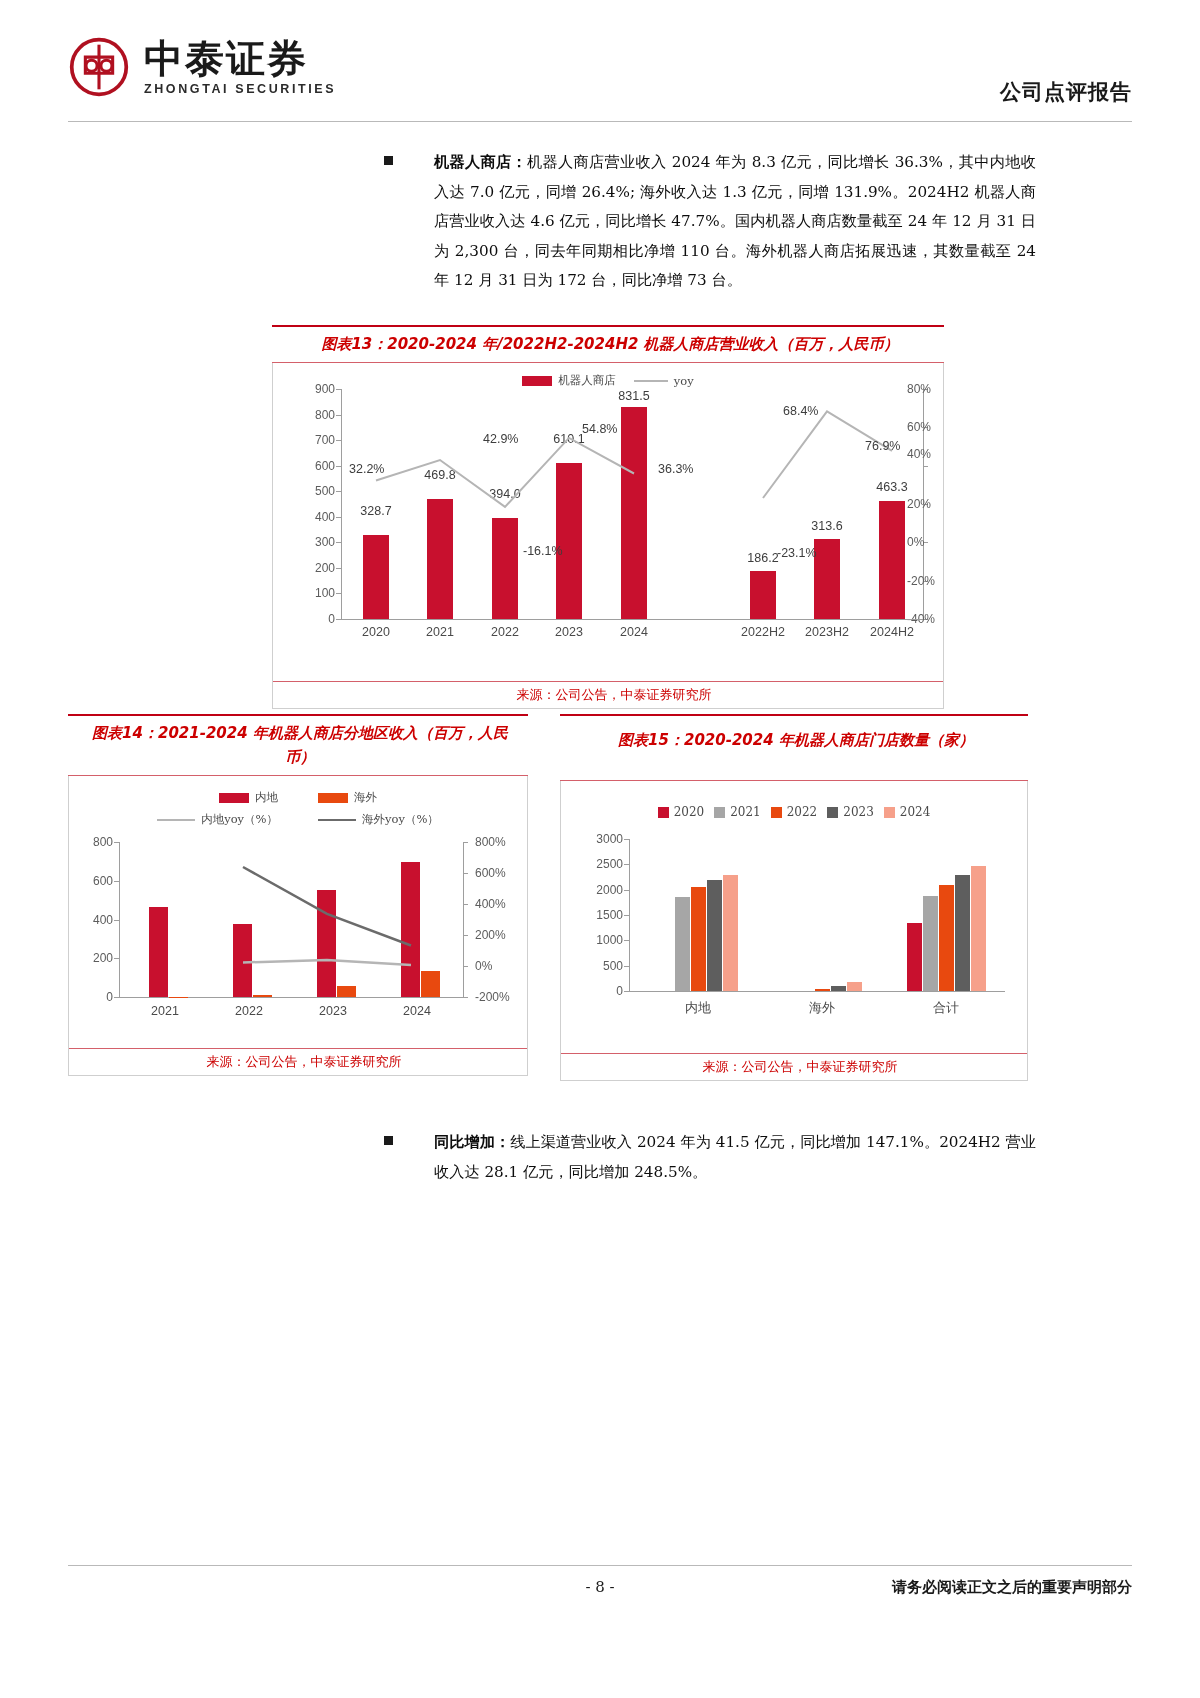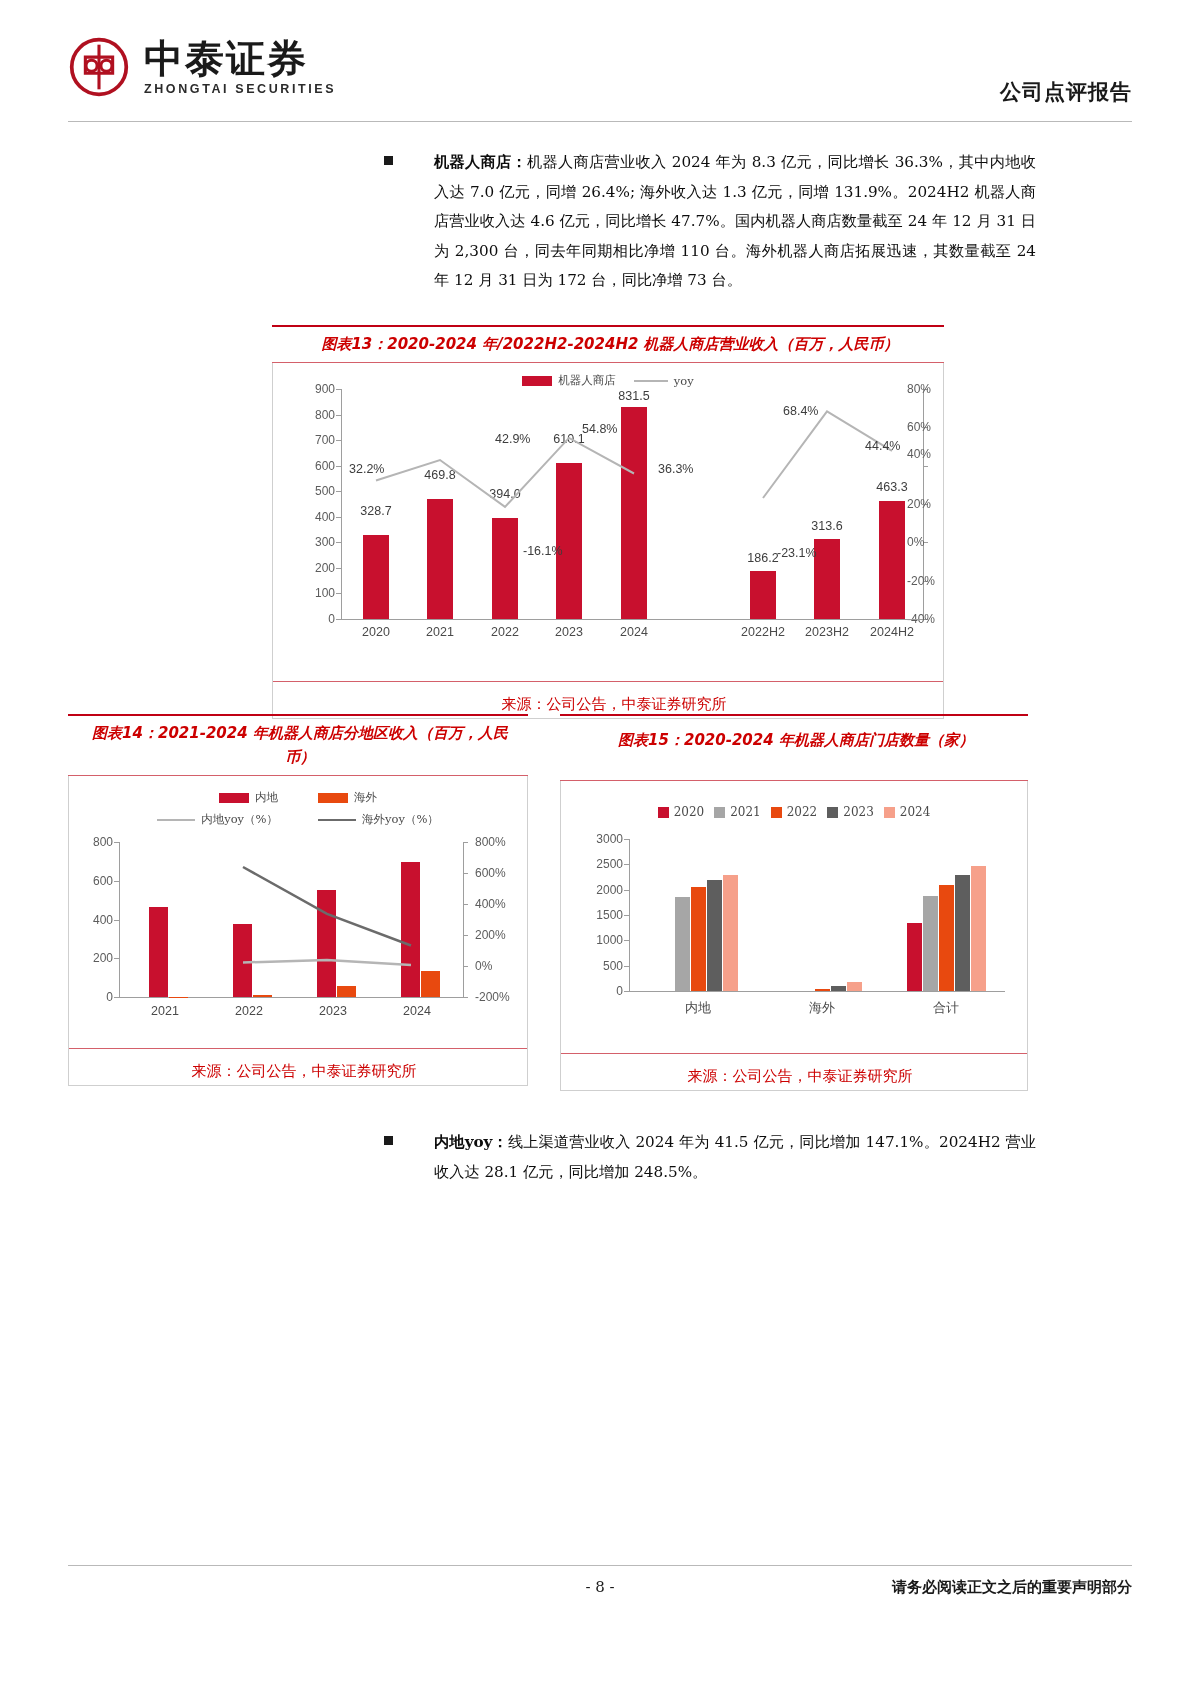--- a/index.html
+++ b/index.html
@@ -44,22 +44,22 @@
   .exhibit{position:absolute;text-align:center;}
   .ex-title{
     border-top:2px solid #c00014;border-bottom:1px solid #d4606a;
     padding:5px 8px 6px 12px;
     color:#cc0000;font-weight:bold;font-style:italic;
     font-family:"DejaVu Sans",sans-serif;font-size:15px;line-height:24px;
   }
   .ex-box{border:1px solid #cfcfcf;border-top:none;background:#fff;position:relative;}
   .ex-src{
     border-top:1px solid #d4606a;
-    color:#cc0000;font-size:15px;font-family:"DejaVu Sans",sans-serif;
-    padding:13px 0 4px 12px;
+    color:#cc0000;font-size:13px;font-family:"DejaVu Sans",sans-serif;
+    padding:4px 0 4px 12px;
   }
 
   
   #ex13{left:272px;top:325px;width:672px;}
   #ex13 .ex-body{height:318px;position:relative;}
   .legend-row{
     position:absolute;top:10px;left:0;right:0;display:flex;justify-content:center;align-items:center;gap:18px;
     font-family:"DejaVu Serif",serif;font-size:11.5px;color:#4a4a4a;
   }
   .lg-item{display:flex;align-items:center;gap:6px;}
@@ -253,27 +253,27 @@
             <div class="dlabel" style="left:420px;top:162px">186.2</div>
             <div class="dlabel" style="left:484px;top:130px">313.6</div>
             <div class="dlabel" style="left:549px;top:91px">463.3</div>
 
             <svg width="580" height="230" style="position:absolute;left:0;top:0;overflow:visible">
               <polyline points="33,91.5 97,71 162,117.9 226,48.9 291,84.5" fill="none" stroke="#b5b5b5" stroke-width="2"></polyline>
               <polyline points="420,109 484,22.3 549,61.9" fill="none" stroke="#b5b5b5" stroke-width="2"></polyline>
             </svg>
 
             <div class="plabel" style="left:6px;top:73px">32.2%</div>
-            <div class="plabel" style="left:152px;top:43px">42.9%</div>
+            <div class="plabel" style="left:140px;top:43px">42.9%</div>
             <div class="plabel" style="left:180px;top:155px">-16.1%</div>
             <div class="plabel" style="left:239px;top:33px">54.8%</div>
             <div class="plabel" style="left:315px;top:73px">36.3%</div>
             <div class="plabel" style="left:434px;top:157px">-23.1%</div>
             <div class="plabel" style="left:440px;top:15px">68.4%</div>
-            <div class="plabel" style="left:522px;top:50px">44.4%</div>
+            <div class="plabel" style="left:522px;top:50px">76.9%</div>
           </div>
 
           <div class="xlabels">
             <span style="left:33px">2020</span>
             <span style="left:97px">2021</span>
             <span style="left:162px">2022</span>
             <span style="left:226px">2023</span>
             <span style="left:291px">2024</span>
             <span style="left:420px">2022H2</span>
             <span style="left:484px">2023H2</span>
@@ -457,21 +457,21 @@
         </div>
 
       </div>
       <div class="ex-src">来源：公司公告，中泰证券研究所</div>
     </div>
   </div>
 
   <div class="para-block2">
     <div class="bullet"></div>
     <div class="para">
-      <b>内地yoy：</b><span>线上渠道营业收入 2024 年为 41.5 亿元，同比增加 147.1%。2024H2 营业收入达 28.1 亿元，同比增加 248.5%。</span>
+      <b>同比增加：</b><span>线上渠道营业收入 2024 年为 41.5 亿元，同比增加 147.1%。2024H2 营业收入达 28.1 亿元，同比增加 248.5%。</span>
     </div>
   </div>
 
   <div class="footer-rule"></div>
   <div class="footer-page">- 8 -</div>
   <div class="footer-note">请务必阅读正文之后的重要声明部分</div>
 
 </div>
 
 </body></html>

